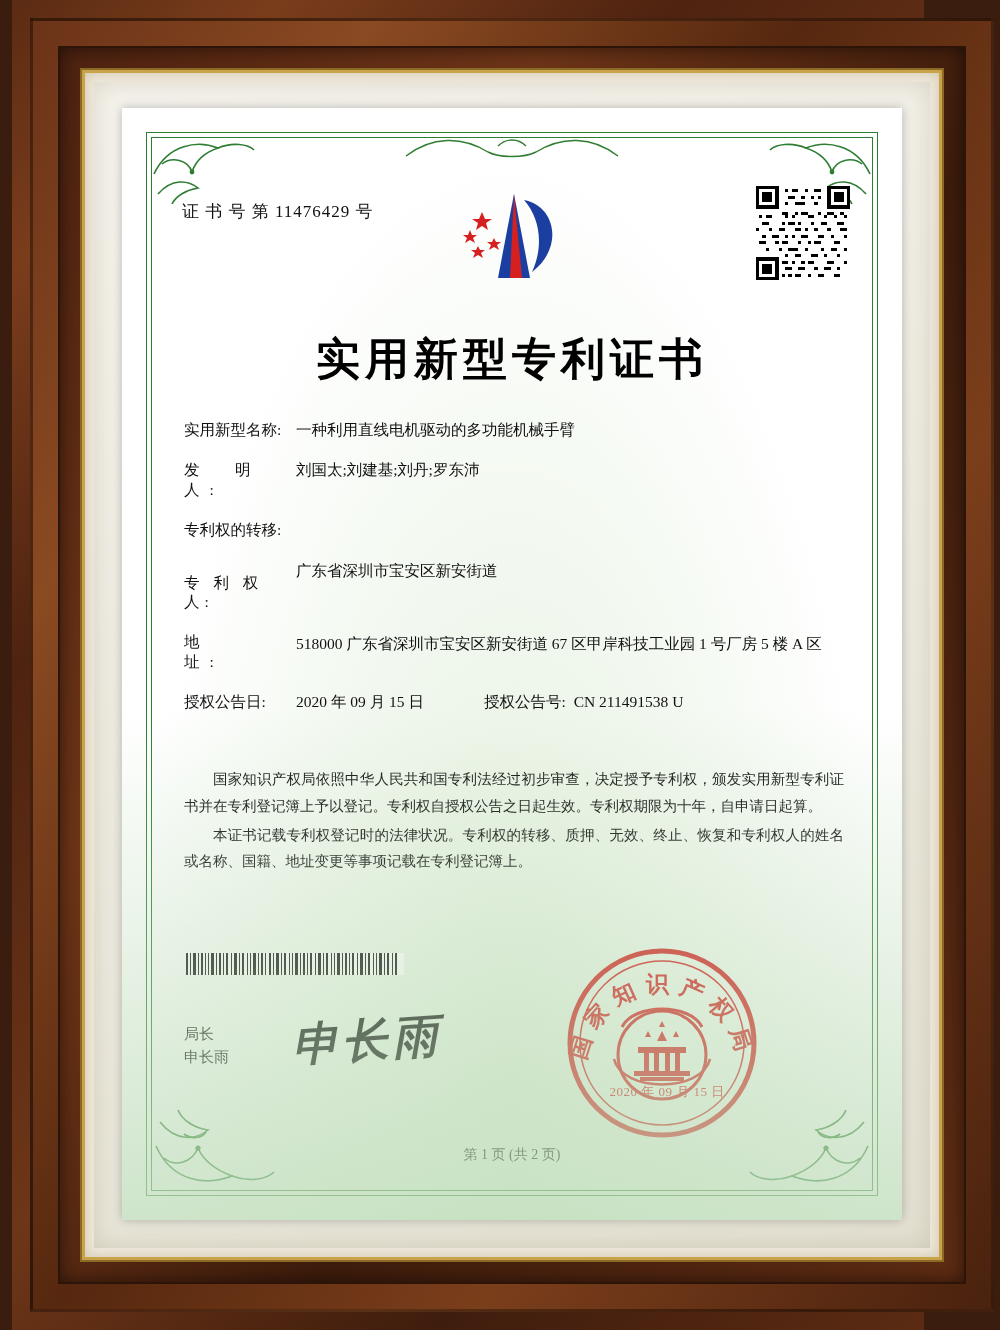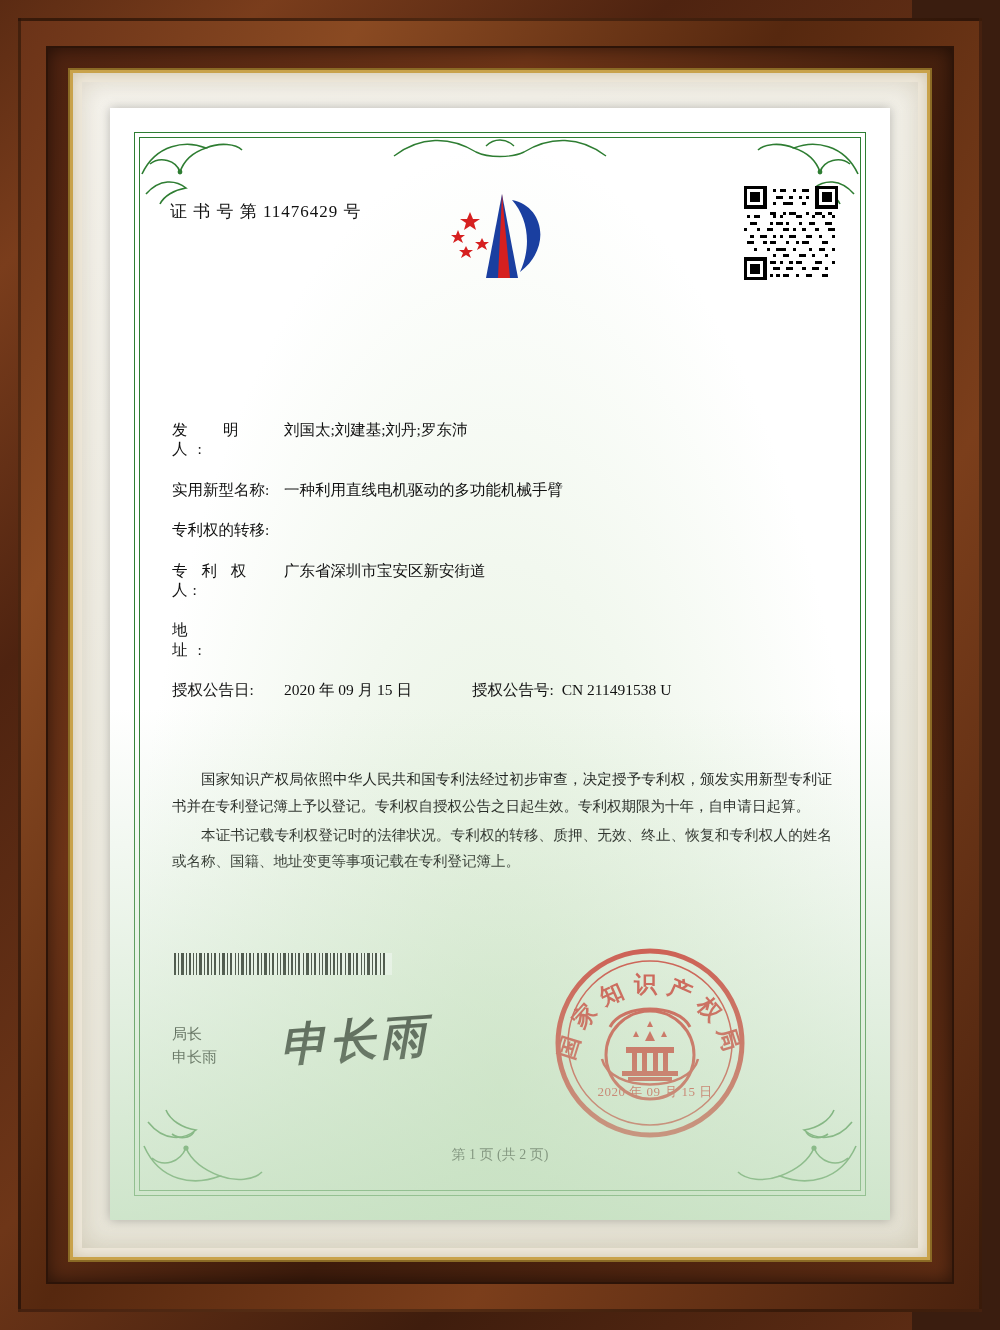--- a/index.html
+++ b/index.html
@@ -3,21 +3,21 @@
 <meta charset="utf-8">
 <style>
   html,body{margin:0;padding:0;}
   body{
     width:1000px;height:1330px;overflow:hidden;
     font-family:"Liberation Serif", serif;
     background:#3a1d0f;
   }
   
   .frame-outer{
-    position:absolute;left:0;top:0;width:912px;height:1330px;
+    position:absolute;left:12px;top:0;width:912px;height:1330px;
     background:
       linear-gradient(135deg,#5b2b13 0%,#7a3d1c 12%,#4e2310 30%,#6e3618 55%,#3f1d0d 78%,#5b2b13 100%);
     box-sizing:border-box;
   }
   .frame-bevel1{
     position:absolute;left:18px;top:18px;width:964px;height:1294px;
     box-sizing:border-box;
     border:3px solid rgba(0,0,0,.35);
     background:linear-gradient(120deg,#6b3318,#8a4a22 20%,#56280f 45%,#7b3e1b 70%,#4a220e 100%);
   }
@@ -76,21 +76,21 @@
     position:absolute;left:0;top:222px;width:100%;text-align:center;
     font-size:44px;font-weight:bold;letter-spacing:5px;color:#000;
     font-family:"DejaVu Sans", sans-serif;
   }
   
   .fields{position:absolute;left:62px;top:312px;width:660px;font-size:15.5px;color:#111;line-height:1.25;}
   .row{display:flex;margin-bottom:21px;}
   .row .lbl{width:112px;flex:none;letter-spacing:0px;}
   .row .val{flex:1;}
   .lbl.sp{letter-spacing:10px;}
-  .lbl.sp2{letter-spacing:5px;}
+  .lbl.sp2{letter-spacing:5px;margin-top:12px;}
   .row.addr .val{line-height:1.5;}
   .row.two{justify-content:flex-start;}
   .two .c2{margin-left:60px;}
   
   .para{
     position:absolute;left:62px;top:658px;width:660px;font-size:14.5px;
     color:#111;line-height:1.85;text-align:justify;
   }
   .para p{margin:0 0 2px 0;text-indent:2em;}
   
@@ -278,39 +278,41 @@
           <rect x="25" y="25" width="1" height="1"></rect>
         <rect x="8" y="27" width="1" height="1"></rect>
           <rect x="10" y="27" width="1" height="1"></rect>
           <rect x="12" y="27" width="2" height="1"></rect>
           <rect x="16" y="27" width="1" height="1"></rect>
           <rect x="19" y="27" width="2" height="1"></rect>
           <rect x="24" y="27" width="2" height="1"></rect>
       </g>
     </svg>
 
+    <div class="title">实用新型专利证书</div>
 
     <div class="fields">
+      <div class="row">
+        <div class="lbl">实用新型名称:</div>
+        <div class="val">一种利用直线电机驱动的多功能机械手臂</div>
+      </div>
       <div class="row">
         <div class="lbl sp">发　明　人:</div>
         <div class="val">刘国太;刘建基;刘丹;罗东沛</div>
       </div>
       <div class="row">
-        <div class="lbl">实用新型名称:</div>
-        <div class="val">一种利用直线电机驱动的多功能机械手臂</div>
-      </div>
-      <div class="row">
         <div class="lbl">专利权的转移:</div>
       </div>
       <div class="row">
         <div class="lbl sp2">专 利 权 人:</div>
         <div class="val">广东省深圳市宝安区新安街道</div>
       </div>
       <div class="row addr">
         <div class="lbl sp">地　　　址:</div>
+        <div class="val">518000 广东省深圳市宝安区新安街道 67 区甲岸科技工业园 1 号厂房 5 楼 A 区</div>
       </div>
       <div class="row two">
         <div class="lbl" style="width:112px">授权公告日:</div>
         <div>2020 年 09 月 15 日</div>
         <div class="c2">授权公告号:</div>
         <div style="margin-left:8px">CN 211491538 U</div>
       </div>
     </div>
 
     <div class="para">

